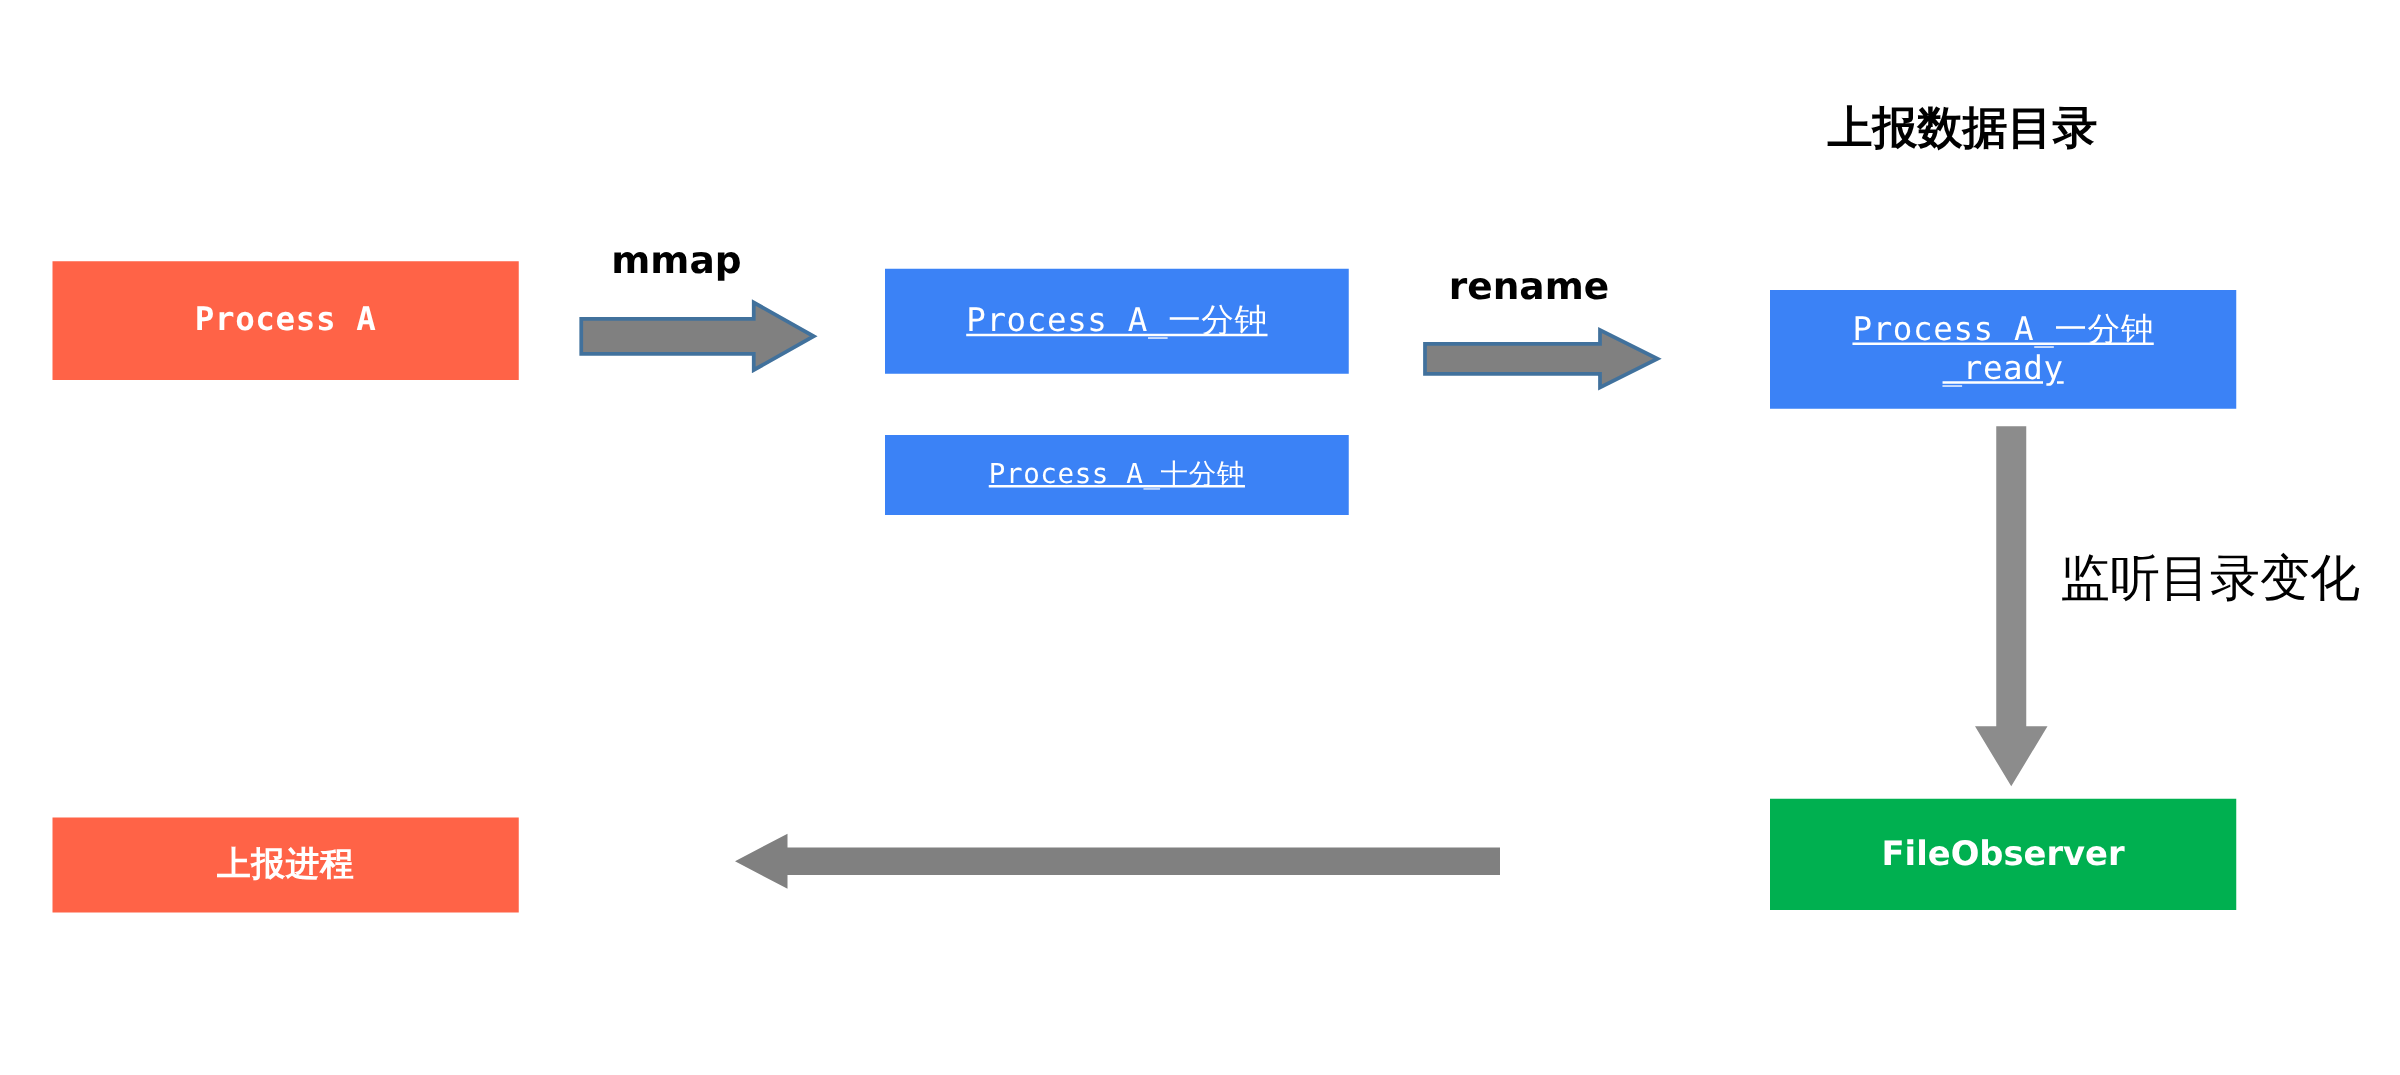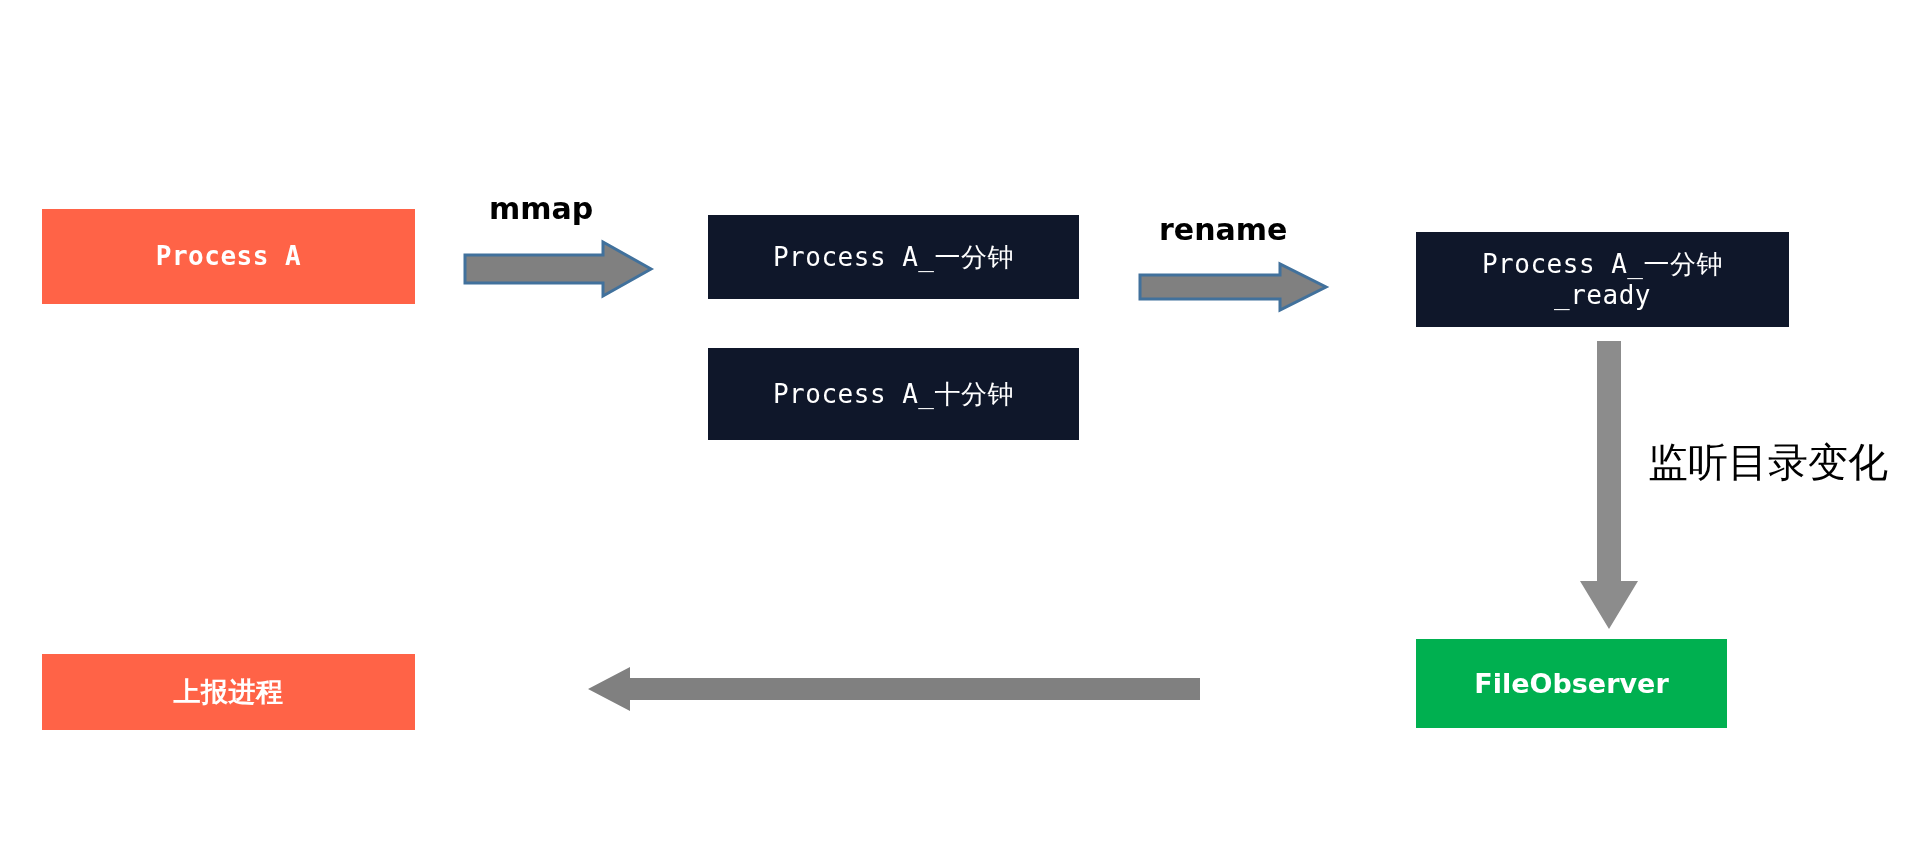--- a/index.html
+++ b/index.html
@@ -27,21 +27,22 @@
     justify-content: center;
     text-align: center;
     color: #ffffff;
     line-height: 1.18;
   }
   .box.red {
     background: #ff6347;
     font-weight: bold;
   }
   .box.blue {
-    background: #0f172a;
+    background: #3b82f6;
+    text-decoration: underline;
   }
   .box.green {
     background: #00b050;
   }
   .mono {
     font-family: "DejaVu Sans Mono", "Liberation Mono", monospace;
     letter-spacing: 0.5px;
   }
   .sans-bold {
     font-family: "DejaVu Sans", "Liberation Sans", sans-serif;
@@ -80,38 +81,39 @@
     display: block;
     overflow: visible;
   }
 </style>
 </head>
 <body>
 
 <div id="canvas">
 
 
+  <div class="heading" style="left:1462px; top:78px; font-size:36px;">上报数据目录</div>
 
   <div class="box red mono" style="left:42px; top:209px; width:373px; height:95px; font-size:26px;">
     <span>Process A</span>
   </div>
 
   <div class="arrow-label" style="left:489px; top:191px; font-size:30px;">mmap</div>
 
   <div class="arrow" style="left:463px; top:240px; width:190px; height:58px;">
     <svg width="190" height="58" viewBox="0 0 190 58">
       <polygon points="2,15 140,15 140,2 188,29 140,56 140,43 2,43" fill="#808080" stroke="#41719c" stroke-width="3" stroke-linejoin="miter"></polygon>
     </svg>
   </div>
 
   <div class="box blue mono" style="left:708px; top:215px; width:371px; height:84px; font-size:26px;">
     <span>Process A_一分钟</span>
   </div>
 
-  <div class="box blue mono" style="left:708px; top:348px; width:371px; height:92px; font-size:26px;">
+  <div class="box blue mono" style="left:708px; top:348px; width:371px; height:64px; font-size:22px;">
     <span>Process A_十分钟</span>
   </div>
 
   <div class="arrow-label" style="left:1159px; top:212px; font-size:30px;">rename</div>
 
   <div class="arrow" style="left:1138px; top:262px; width:190px; height:50px;">
     <svg width="190" height="50" viewBox="0 0 190 50">
       <polygon points="2,13 142,13 142,2 188,25 142,48 142,37 2,37" fill="#808080" stroke="#41719c" stroke-width="3" stroke-linejoin="miter"></polygon>
     </svg>
   </div>
@@ -122,21 +124,21 @@
   </div>
 
   <div class="arrow" style="left:1578px; top:341px; width:62px; height:290px;">
     <svg width="62" height="290" viewBox="0 0 62 290">
       <polygon points="19,0 43,0 43,240 60,240 31,288 2,240 19,240" fill="#8c8c8c"></polygon>
     </svg>
   </div>
 
   <div class="side-label" style="left:1648px; top:435px; font-size:40px;">监听目录变化</div>
 
-  <div class="box green sans-bold" style="left:1416px; top:639px; width:311px; height:89px; font-size:27px;">
+  <div class="box green sans-bold" style="left:1416px; top:639px; width:373px; height:89px; font-size:27px;">
     <span>FileObserver</span>
   </div>
 
   <div class="box red mono" style="left:42px; top:654px; width:373px; height:76px; font-size:27px;">
     <span>上报进程</span>
   </div>
 
   <div class="arrow" style="left:588px; top:665px; width:612px; height:48px;">
     <svg width="612" height="48" viewBox="0 0 612 48">
       <polygon points="0,24 42,2 42,13 612,13 612,35 42,35 42,46" fill="#808080"></polygon>

